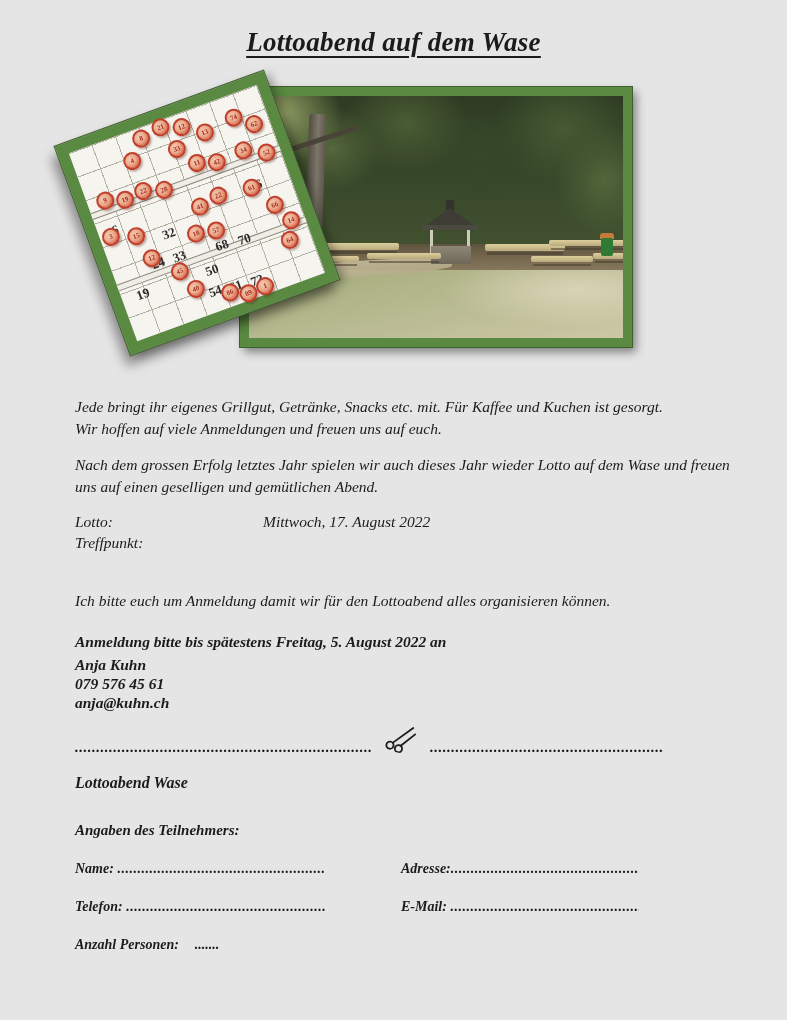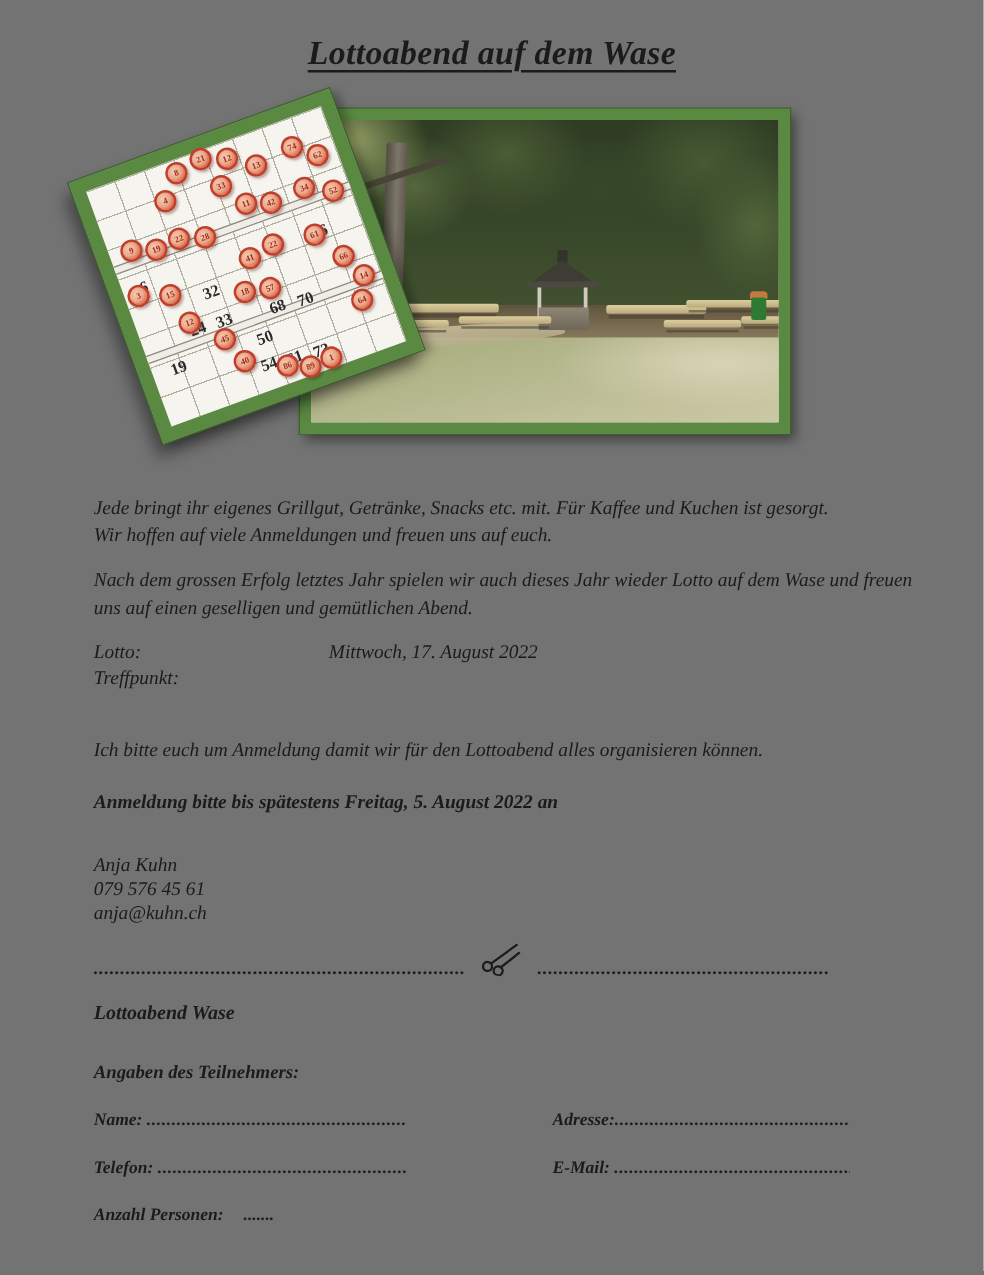--- a/index.html
+++ b/index.html
@@ -1,20 +1,20 @@
 <!DOCTYPE html>
 <html><head>
 <meta charset="utf-8">
 <style>
   * { box-sizing: border-box; margin: 0; padding: 0; }
   html,body { background:#ffffff; }
   .page {
     position: relative;
     width: 787px; height: 1020px;
-    background: #737373;
+    background: #e5e5e5;
     overflow: hidden;
     font-family: "Liberation Serif", serif;
     font-style: italic;
     color: #1b1b1b;
   }
   
   .title {
     padding-top: 27px;
     text-align: center;
     font-size: 27px;
@@ -123,35 +123,35 @@
     font-style: normal; font-weight: 700; font-size: 7px; color: #a52c1c;
   }
   
   .content { margin: 0 75px 0 75px; }
   .para { font-size: 15.5px; line-height: 21.5px; width: 665px; margin-bottom: 15px; }
   .sched { margin-bottom: 15px; }
   .sched-row { display: flex; font-size: 15.5px; line-height: 20.5px; }
   .sched-label { width: 188px; flex: none; }
   .sched-value { width: 474px; }
   .deadline { font-weight: 700; font-size: 15.5px; margin-top: 22px; }
-  .contact { margin-top: 32px; font-weight: 400; font-size: 15.5px; line-height: 19px; }
+  .contact { margin-top: 4px; font-weight: 700; font-size: 15.5px; line-height: 19px; }
   
   .cutline { display: flex; align-items: center; margin: 22px 0 0 0; height: 26px; }
   .dots { overflow: hidden; white-space: nowrap; font-size: 15px; font-weight: 700; letter-spacing: 0.5px; flex: none; line-height: 10px; }
   .dots-left  { width: 297px; }
   .dots-right { width: 234px; }
   .scissors { flex: none; margin: -14px 12px 0 12px; transform: rotate(10deg); }
   
   .slip { font-weight: 700; }
   .slip-heading { font-size: 16px; margin-top: 14px; }
   .slip-sub { font-size: 15px; margin-top: 30px; }
   .frow { display: flex; margin-top: 22px; font-size: 14px; }
   .field { display: flex; align-items: baseline; }
   .fcol1 { width: 250px; flex: none; }
-  .fcol2 { width: 238px; margin-left: 117px; flex: none; align-items: center; }
+  .fcol2 { width: 238px; margin-left: 76px; flex: none; align-items: center; }
   .flabel { white-space: pre; }
   .fdots { overflow: hidden; white-space: nowrap; letter-spacing: 0.5px; flex: 1; }
   .anzahl-dots { flex: none; width: 40px; margin-left: 16px; }
 </style>
 </head>
 <body>
 
 <div class="page">
 
   <div class="title">Lottoabend auf dem Wase</div>

